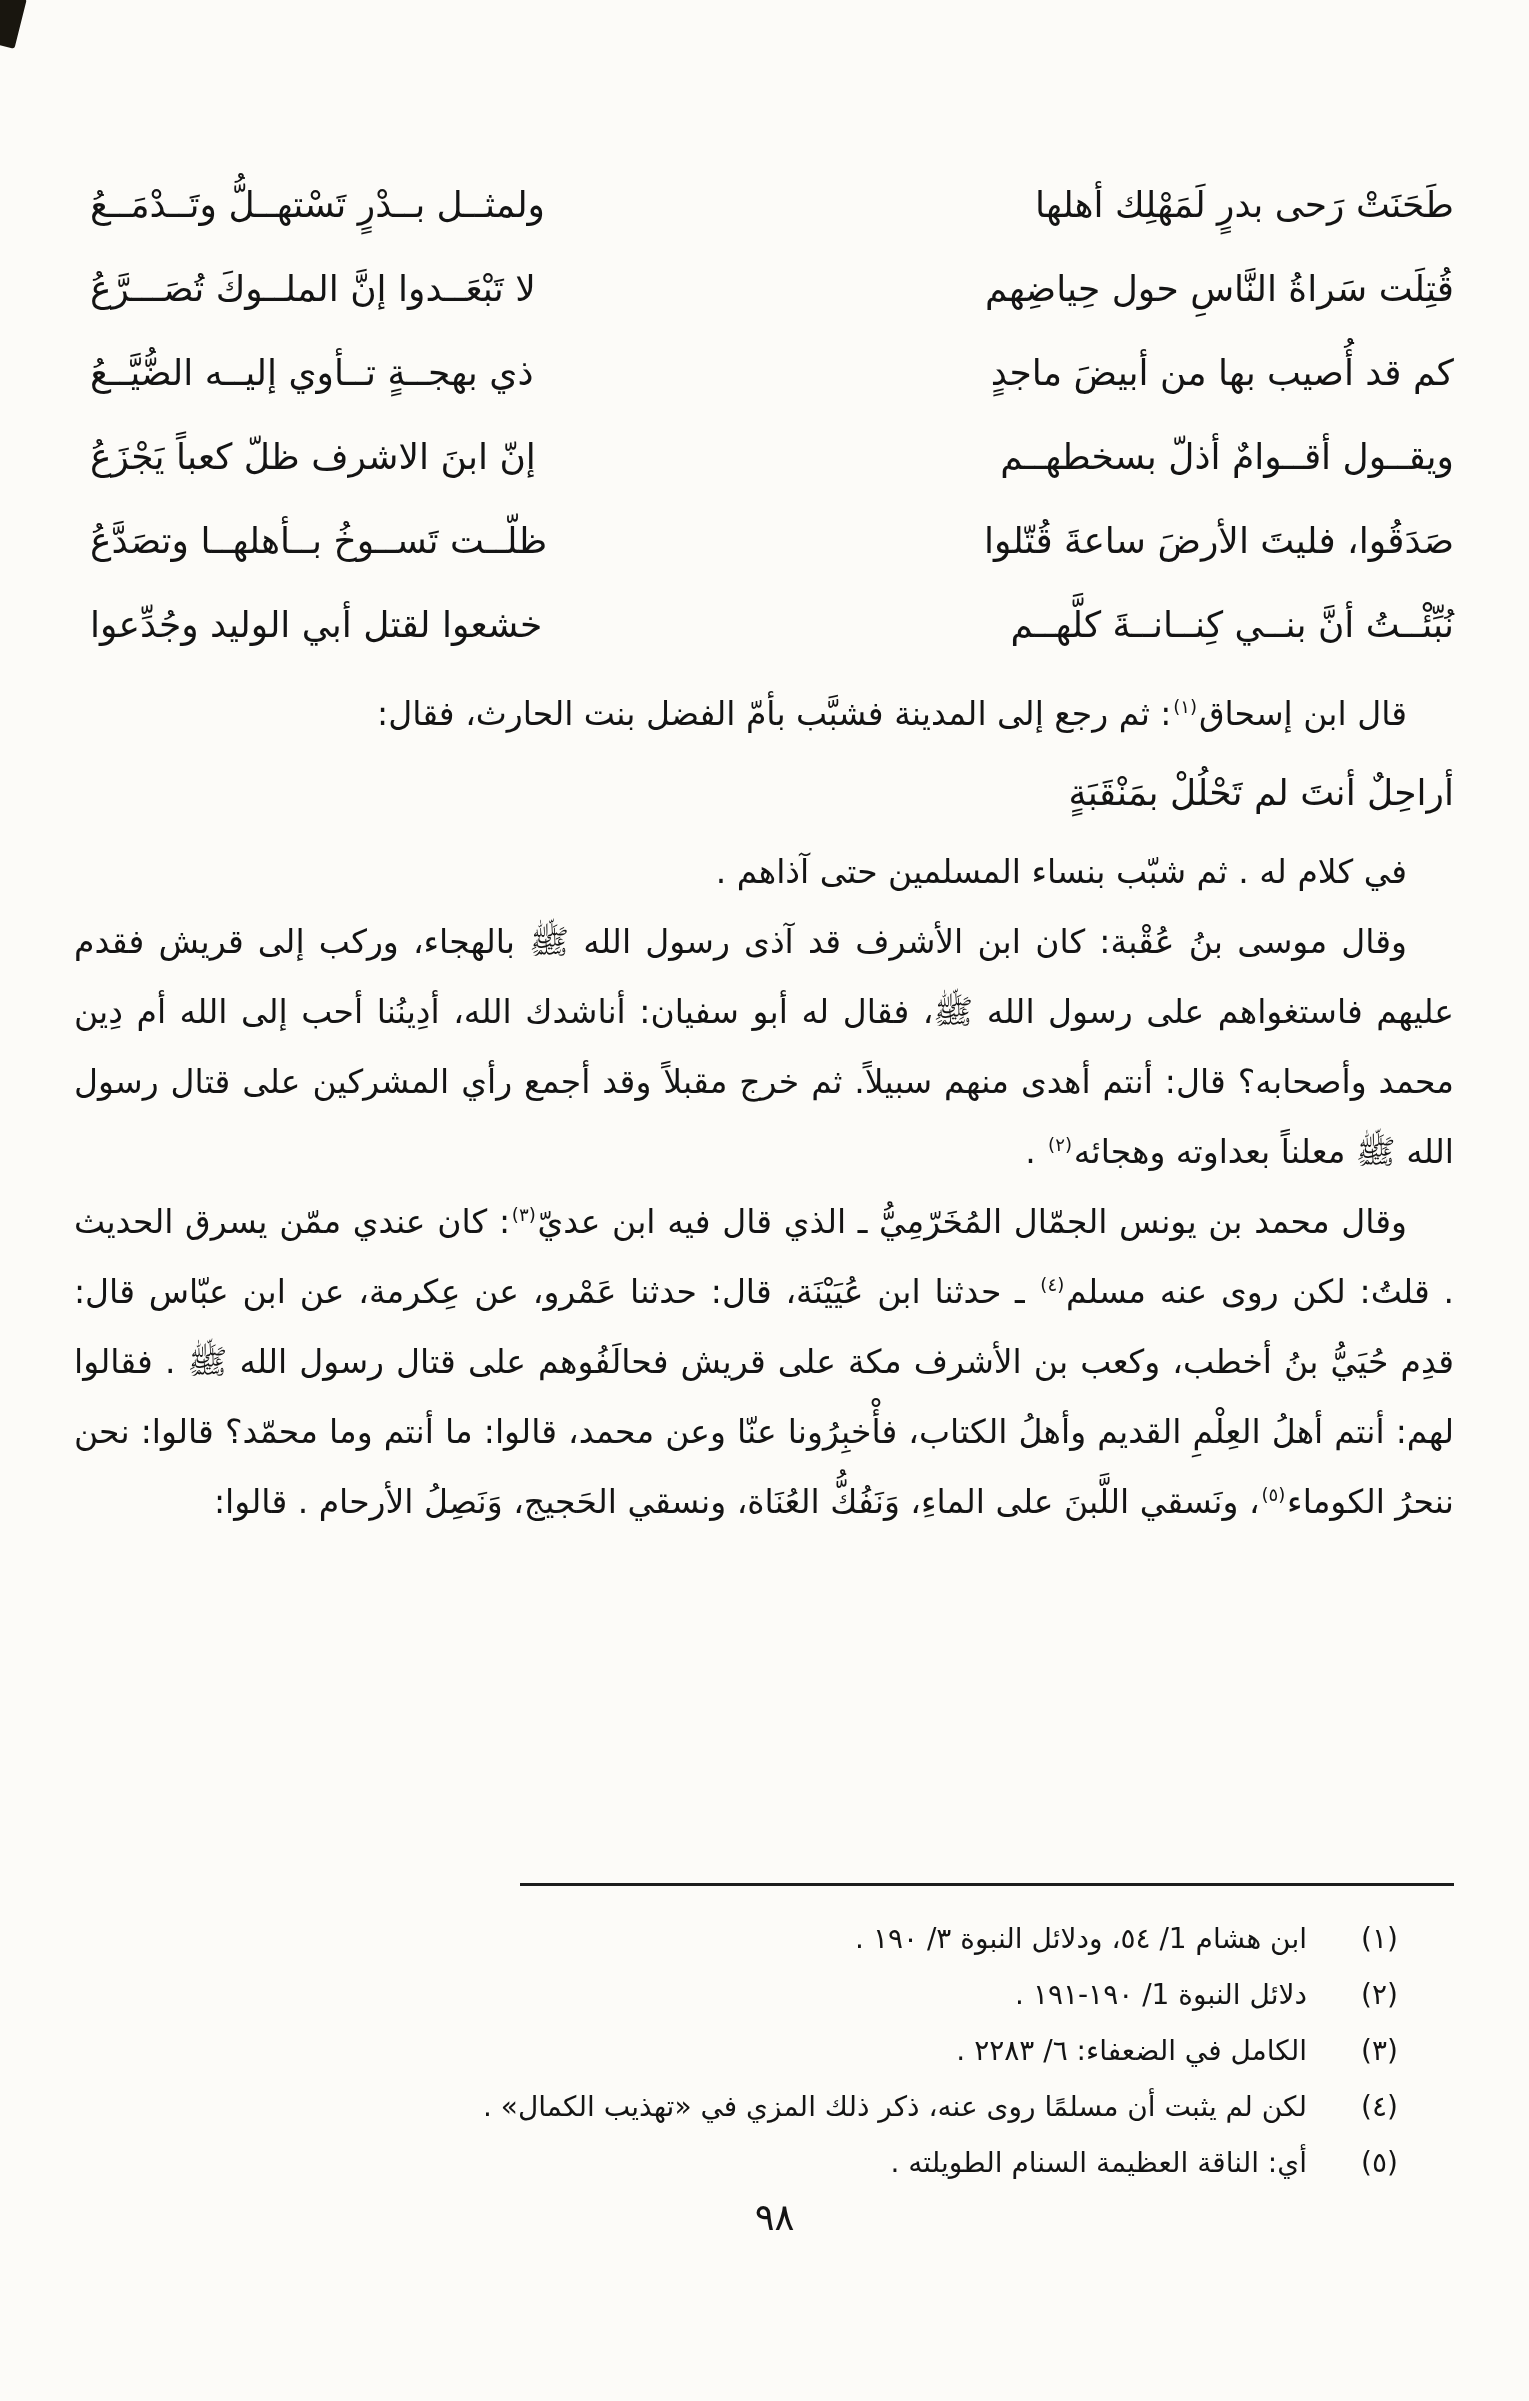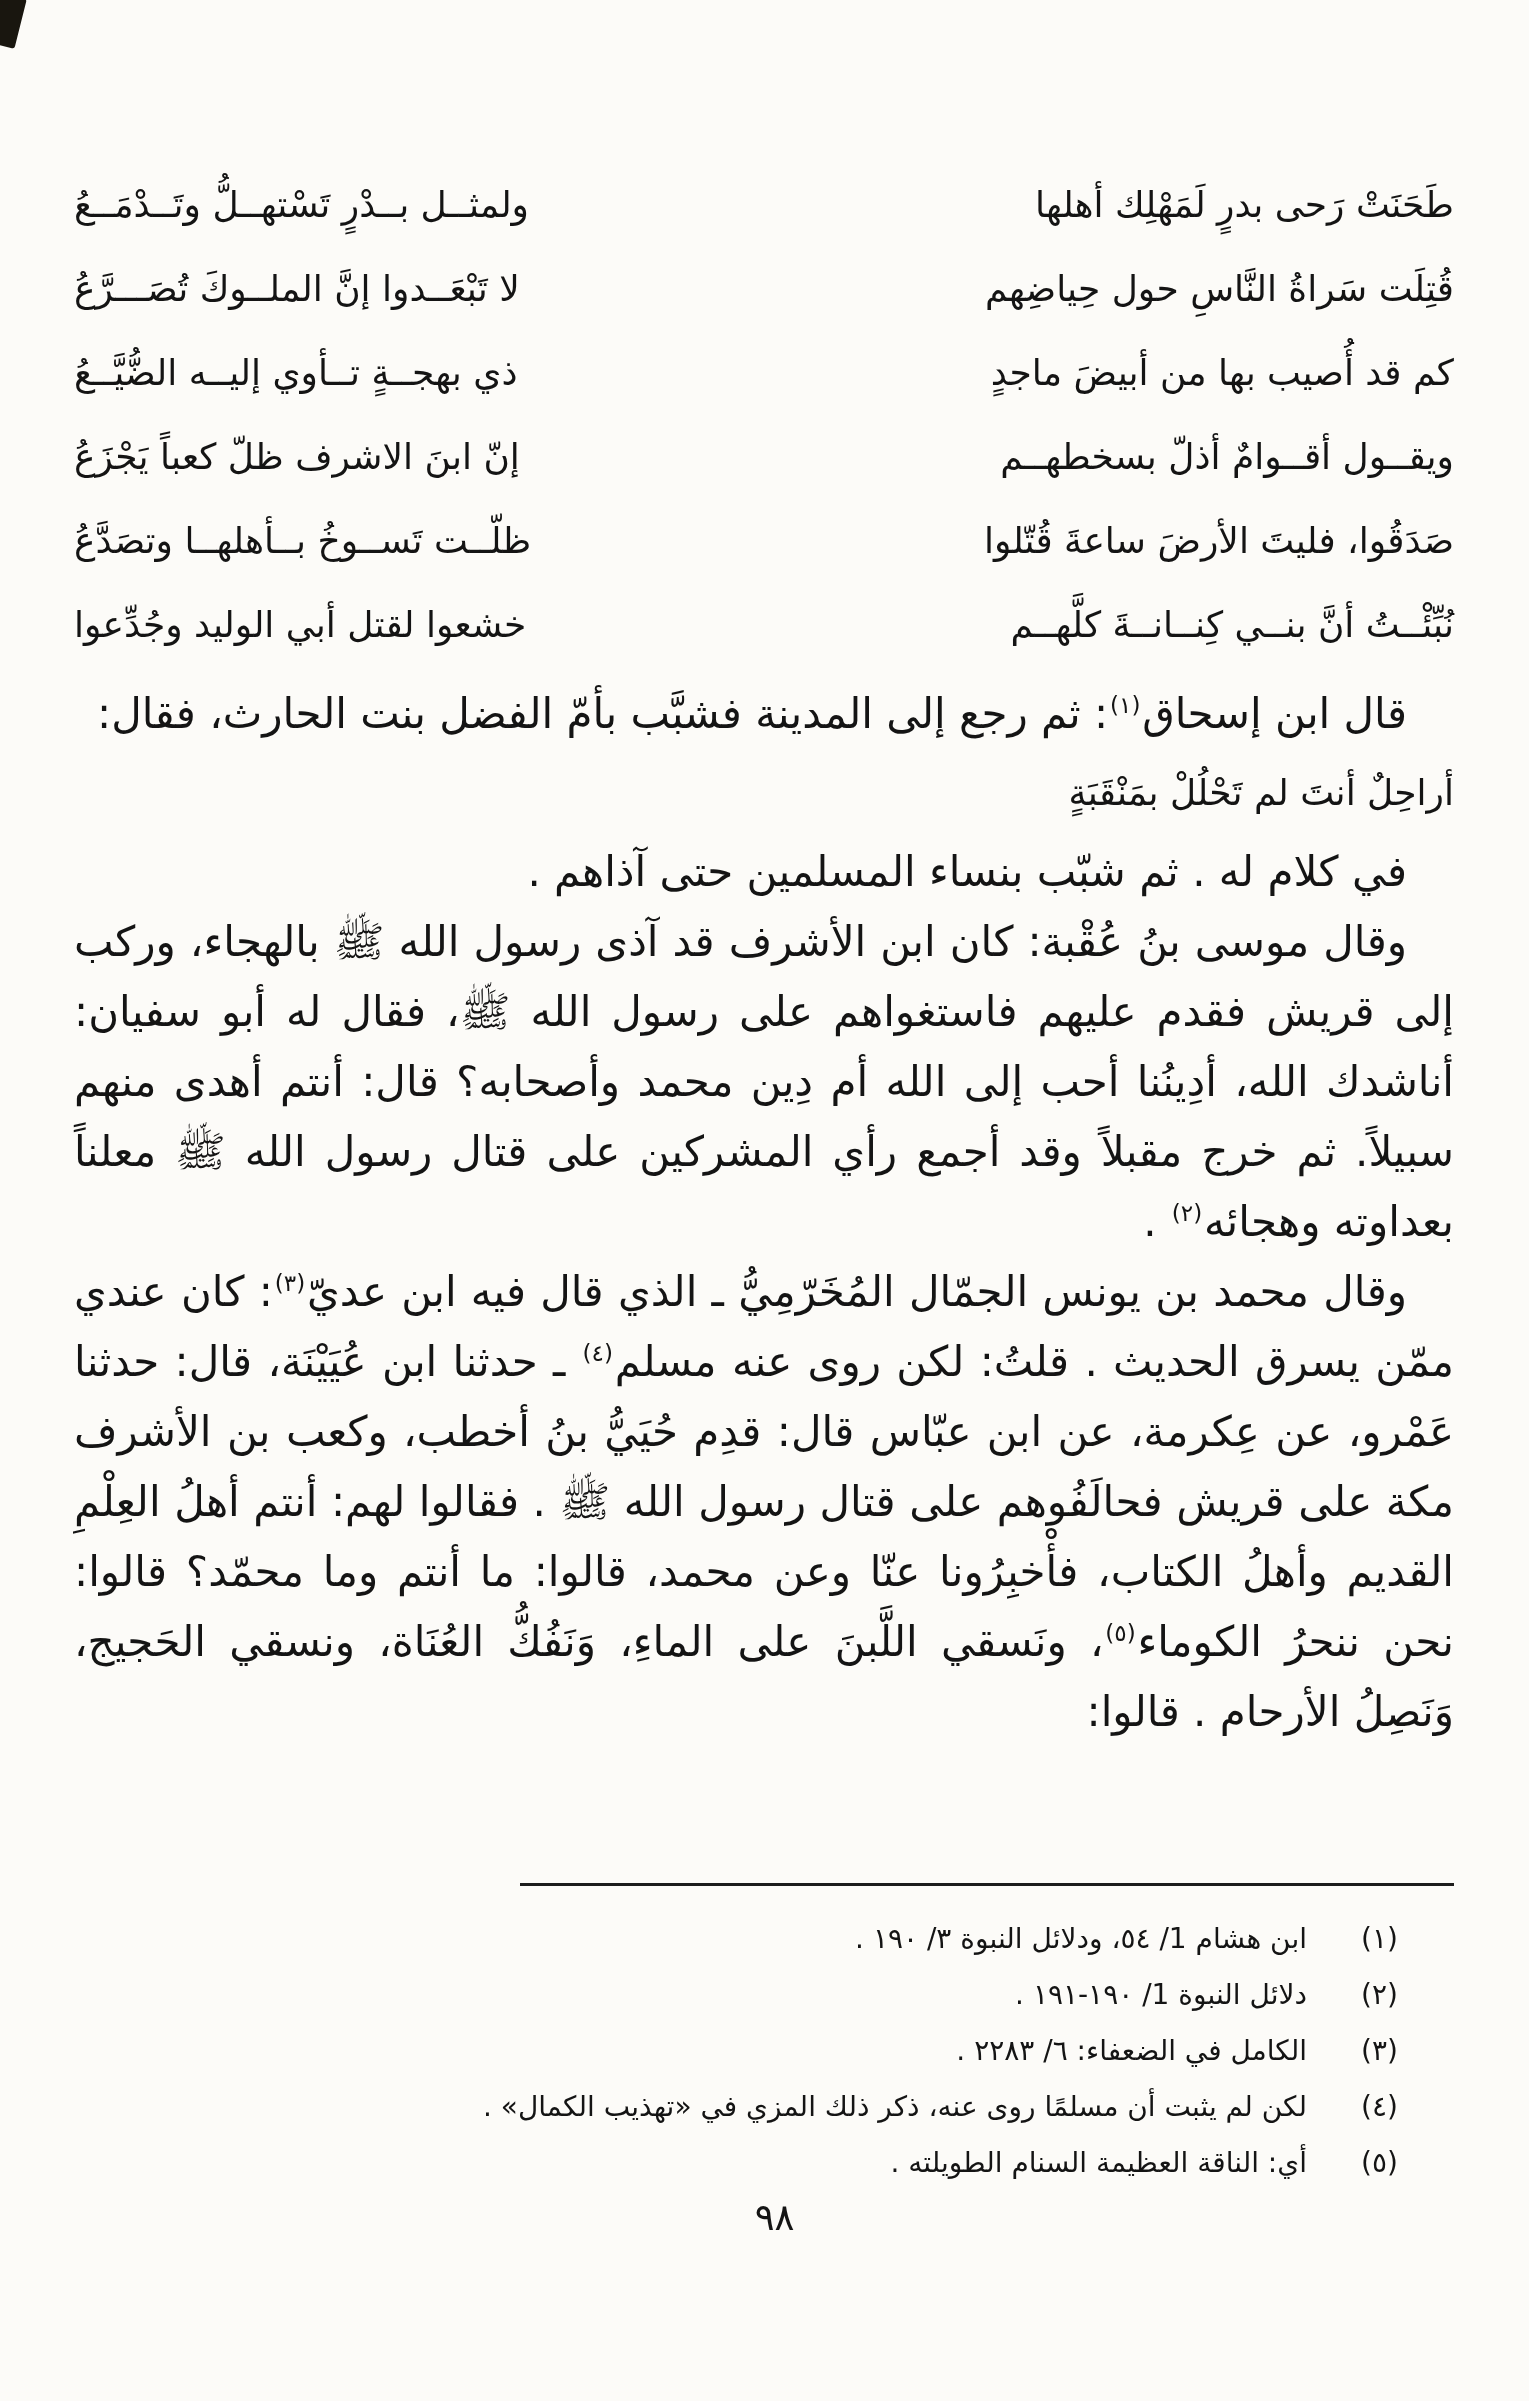--- a/index.html
+++ b/index.html
@@ -36,26 +36,26 @@
   }
   .poem .verse {
     display: flex;
     justify-content: space-between;
     align-items: baseline;
     font-size: 36px;
     line-height: 84px;
     white-space: nowrap;
   }
   .poem .hemi.right { text-align: left; }
-  .poem .hemi.left  { text-align: left; }
+  .poem .hemi.left  { text-align: left; margin-left: 16px; }
   .poem { margin-bottom: 12.3px; }
   .poem.poem-mid { margin: 1.8px 0 1.8px 0; }
   .para {
     margin: 0;
-    font-size: 42px;
+    font-size: 33px;
     line-height: 70px;
     text-align: justify;
   }
   .para.indent { text-indent: 47px; }
   sup.fn-ref {
     font-size: 0.55em;
     vertical-align: super;
     line-height: 0;
     margin: 0 1.8px;
   }

